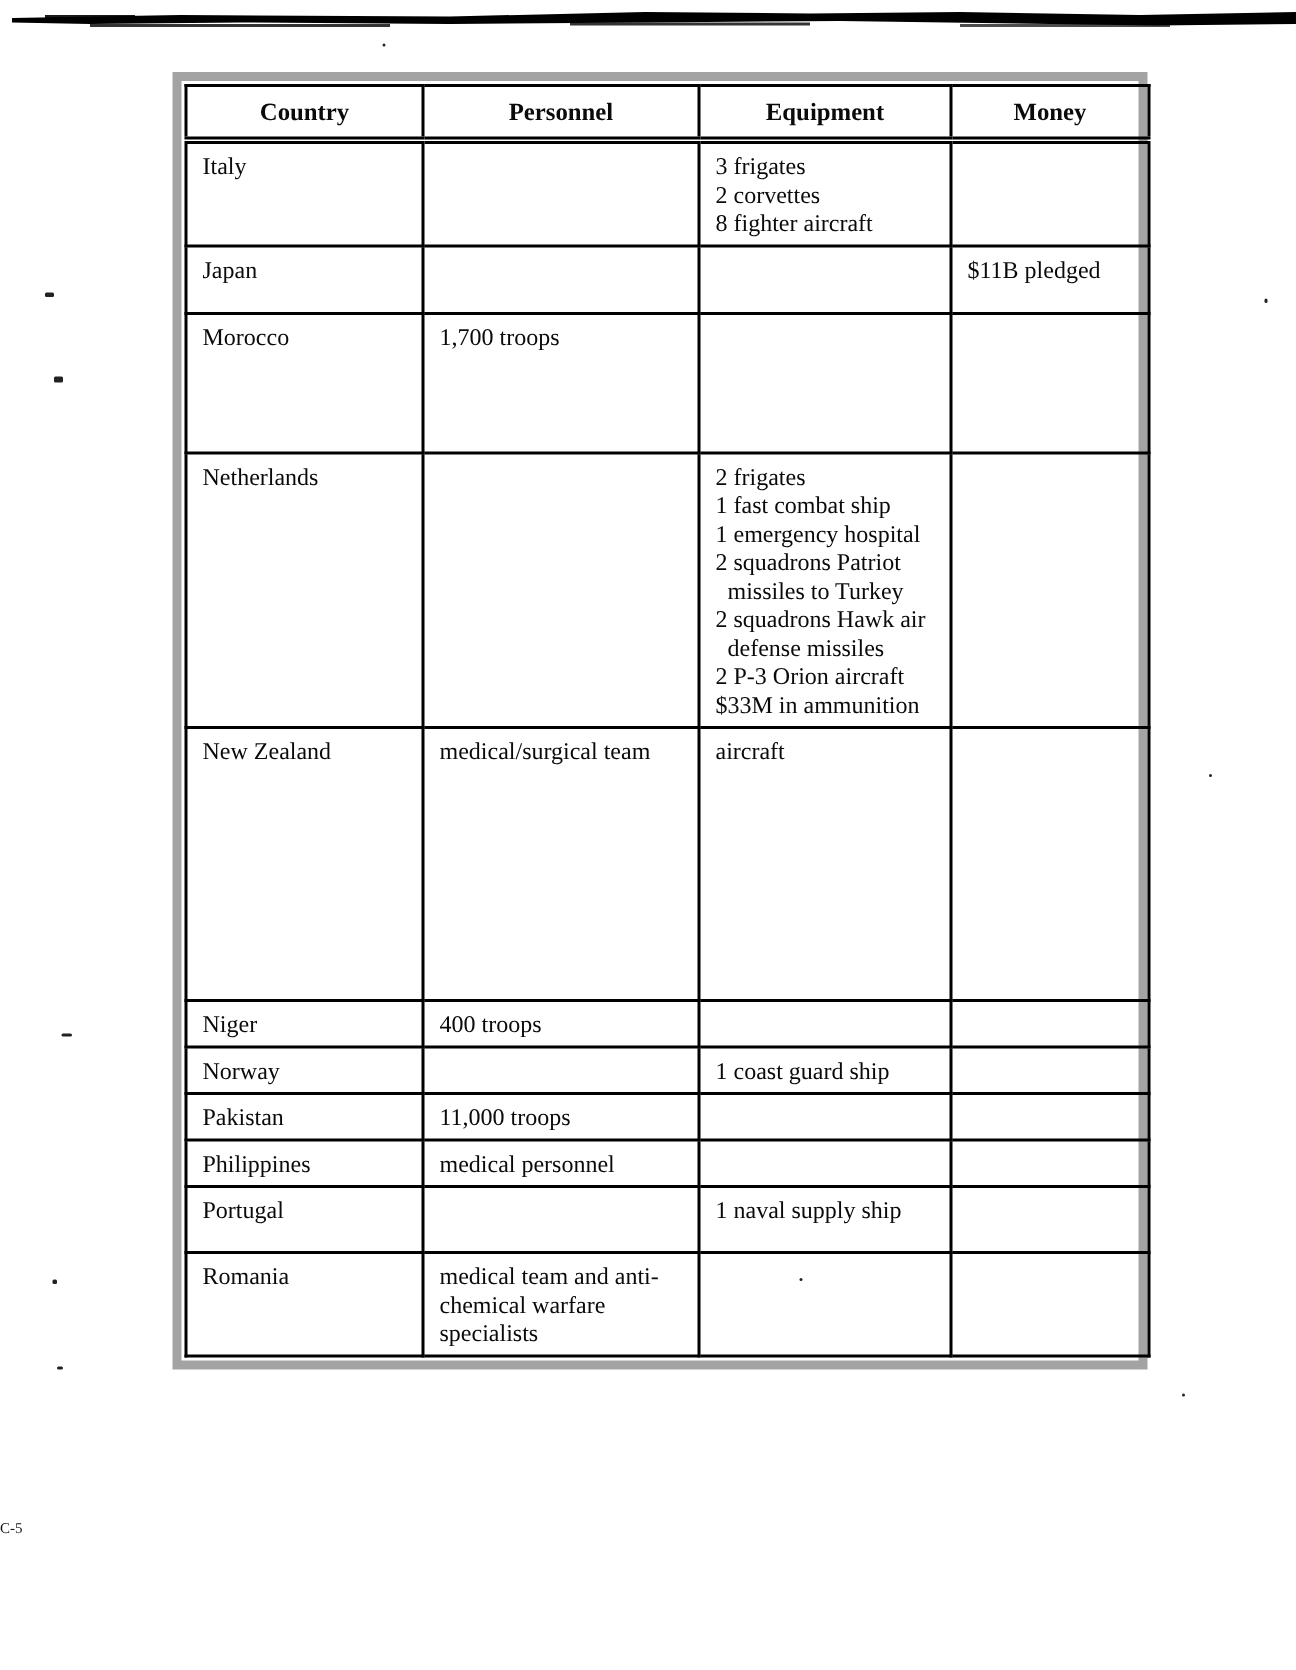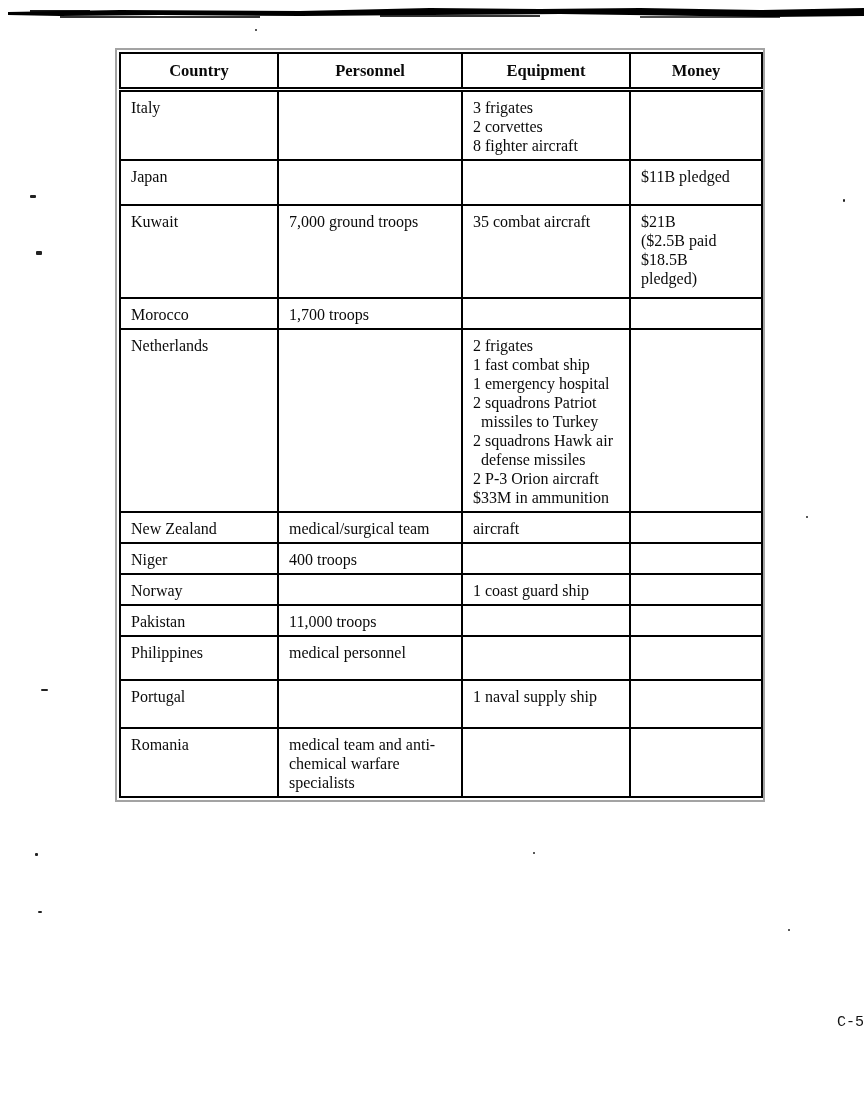--- a/index.html
+++ b/index.html
@@ -23,21 +23,21 @@
     left: 0;
     width: 864px;
     height: 24px;
   }
   
   .table-wrapper {
     position: absolute;
     left: 115px;
     top: 48px;
     width: 650px;
-    border: 2px solid #a3a3a3;
+    border: 6px solid #a3a3a3;
     padding: 2px;
     background: #fff;
     box-sizing: border-box;
   }
   table.contributions {
     border-collapse: collapse;
     table-layout: fixed;
     width: 100%;
     border: 2px solid #000;
   }
@@ -72,23 +72,23 @@
   tbody tr:nth-child(10) { height: 44px; }
   tbody tr:nth-child(11) { height: 48px; }
   tbody tr:nth-child(12) { height: 32px; }
   tbody tr:nth-child(13) { height: 63px; }
   
   .footer {
     position: absolute;
     left: 0;
     right: 0;
     top: 1014px;
-    text-align: right;
-    font-family: Liberation Mono, monospace;
-    font-size: 15px;
+    text-align: left;
+    font-family: Liberation Serif, serif;
+    font-size: 10px;
     color: #111;
   }
   
   .speck {
     position: absolute;
     background: #222;
     border-radius: 1px;
   }
 </style>
 </head>
@@ -129,29 +129,20 @@
 8 fighter aircraft</td>
             <td></td>
           </tr>
           <tr>
             <td>Japan</td>
             <td></td>
             <td></td>
             <td>$11B pledged</td>
           </tr>
           <tr>
-            <td>Kuwait</td>
-            <td>7,000 ground troops</td>
-            <td>35 combat aircraft</td>
-            <td>$21B
-($2.5B paid
-$18.5B
-pledged)</td>
-          </tr>
-          <tr>
             <td>Morocco</td>
             <td>1,700 troops</td>
             <td></td>
             <td></td>
           </tr>
           <tr>
             <td>Netherlands</td>
             <td></td>
             <td>2 frigates
 1 fast combat ship

